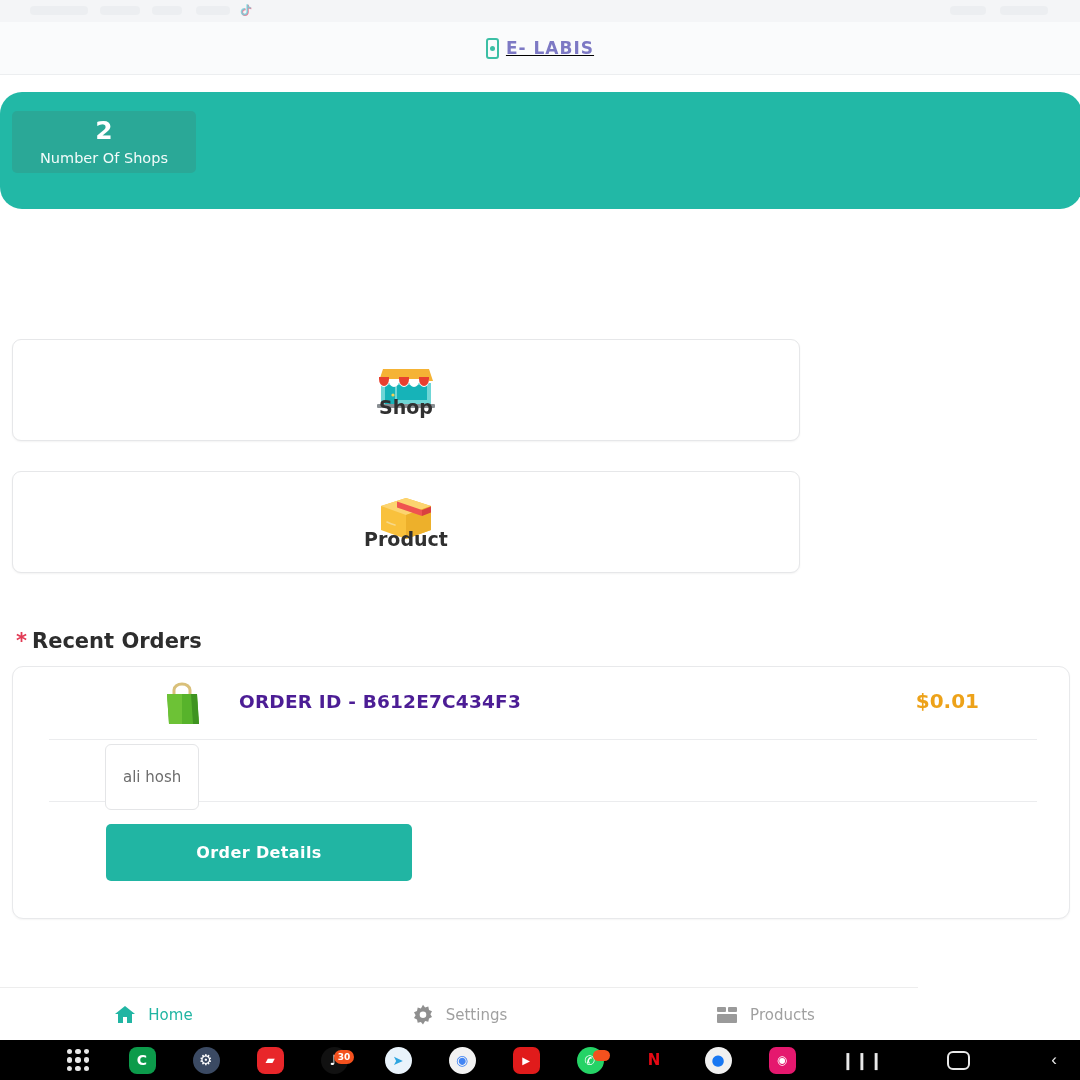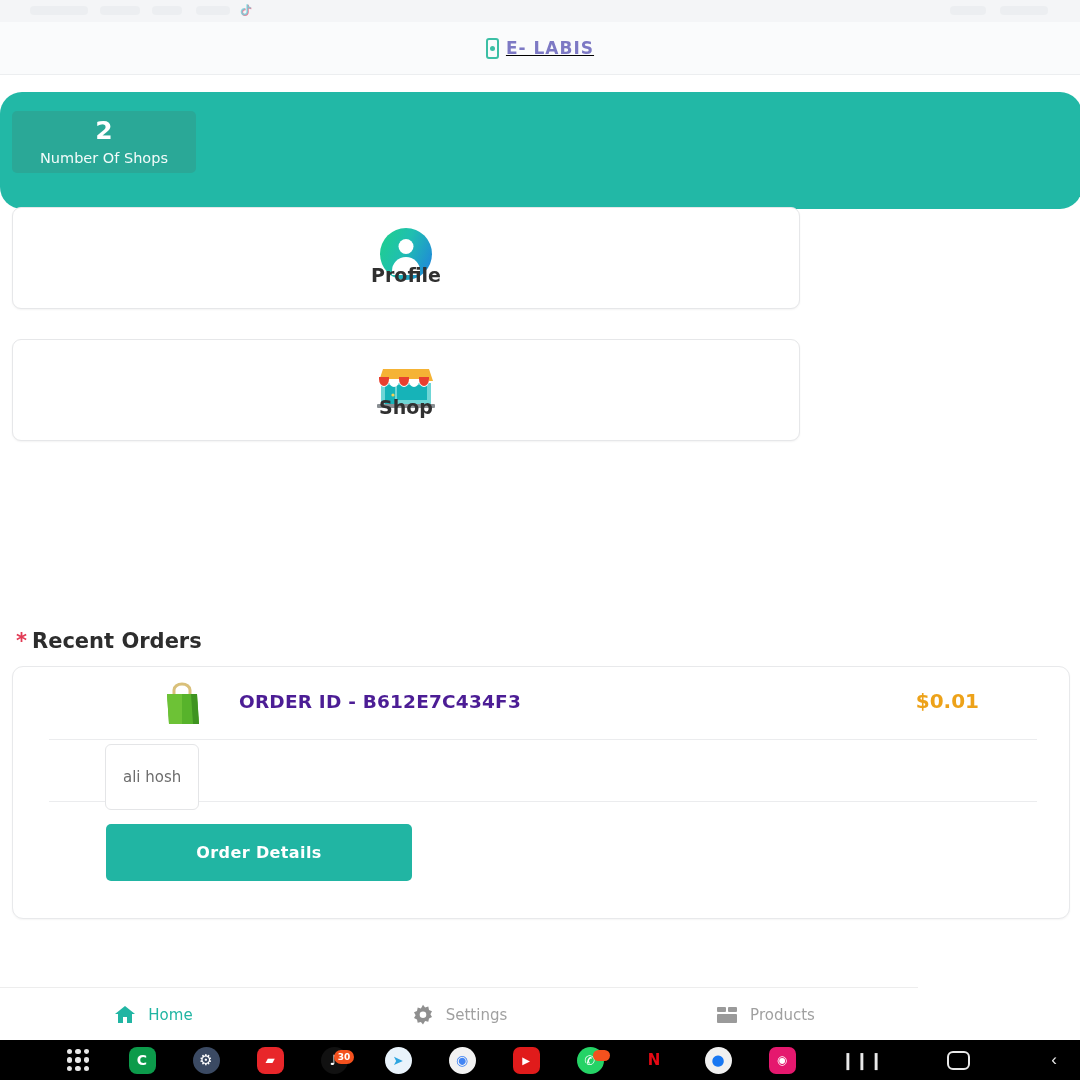--- a/index.html
+++ b/index.html
@@ -216,28 +216,20 @@
     <span class="logo-text">E- LABIS</span>
   </div>
 
   <div class="hero">
     <div class="statbox">
       <span class="num">2</span>
       <span class="lbl">Number Of Shops</span>
     </div>
   </div>
 
-  <div class="card c1">
-    <div class="inner">
-      <div class="glyph">
-        <span class="profile-ic"></span>
-      </div>
-      <div class="caption">Profile</div>
-    </div>
-  </div>
 
   <div class="card c2">
     <div class="inner">
       <div class="glyph">
         <svg width="66" height="50" viewBox="0 0 66 50" aria-hidden="true">
           <rect x="8" y="22" width="50" height="21" fill="#6fd6d6"></rect>
           <rect x="24" y="24" width="30" height="15" fill="#16b3b8"></rect>
           <rect x="12" y="24" width="10" height="19" fill="#16b3b8"></rect>
           <circle cx="20" cy="34" r="1.6" fill="#f7d154"></circle>
           <rect x="4" y="43" width="58" height="4" rx="1" fill="#8a8f93"></rect>
@@ -245,20 +237,35 @@
           <path d="M6 20 a5 6 0 0 0 10 0 a5 6 0 0 0 10 0 a5 6 0 0 0 10 0 a5 6 0 0 0 10 0 a5 6 0 0 0 10 0 v-2 H6 Z" fill="#ffffff"></path>
           <path d="M6 18 a5 7 0 0 0 10 0 v-2 H6 Z" fill="#e8402f"></path>
           <path d="M26 18 a5 7 0 0 0 10 0 v-2 H26 Z" fill="#e8402f"></path>
           <path d="M46 18 a5 7 0 0 0 10 0 v-2 H46 Z" fill="#e8402f"></path>
         </svg>
       </div>
       <div class="caption">Shop</div>
     </div>
   </div>
 
+  <div class="card c3">
+    <div class="inner">
+      <div class="glyph">
+        <svg width="62" height="52" viewBox="0 0 62 52" aria-hidden="true">
+          <path d="M31 6 L56 14 L56 38 L31 47 L6 38 L6 14 Z" fill="#f9c13c"></path>
+          <path d="M31 6 L56 14 L31 23 L6 14 Z" fill="#fcd470"></path>
+          <path d="M31 23 L56 14 L56 38 L31 47 Z" fill="#edb02b"></path>
+          <path d="M22 9.5 L47 18 L47 24 L22 15.5 Z" fill="#ef5350"></path>
+          <path d="M47 18 L56 14.5 L56 20.5 L47 24 Z" fill="#d94040"></path>
+          <path d="M12 30 q4 2 8 3" stroke="#f6d88a" stroke-width="1.6" fill="none" stroke-linecap="round"></path>
+        </svg>
+      </div>
+      <div class="caption">Product</div>
+    </div>
+  </div>
 
   <div class="sect-title">
     <span class="star">*</span><span>Recent Orders</span>
   </div>
 
   <div class="ordercard">
     <div class="order-head">
       <div class="bag-ic">
         <svg width="42" height="46" viewBox="0 0 42 46" aria-hidden="true">
           <path d="M13 14 V9 a8 6 0 0 1 16 0 V14" stroke="#d9c07a" stroke-width="3" fill="none"></path>

